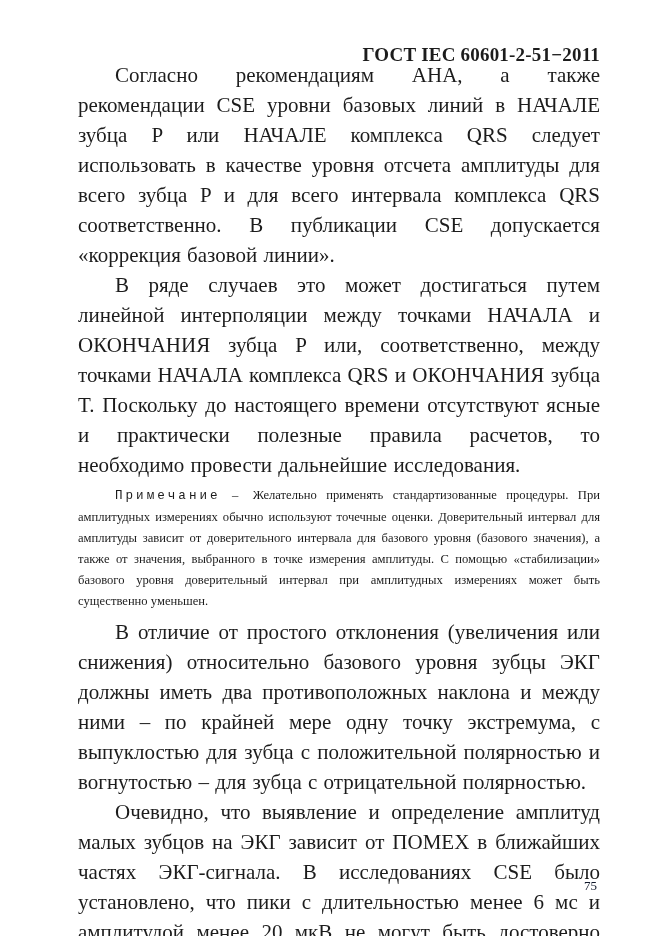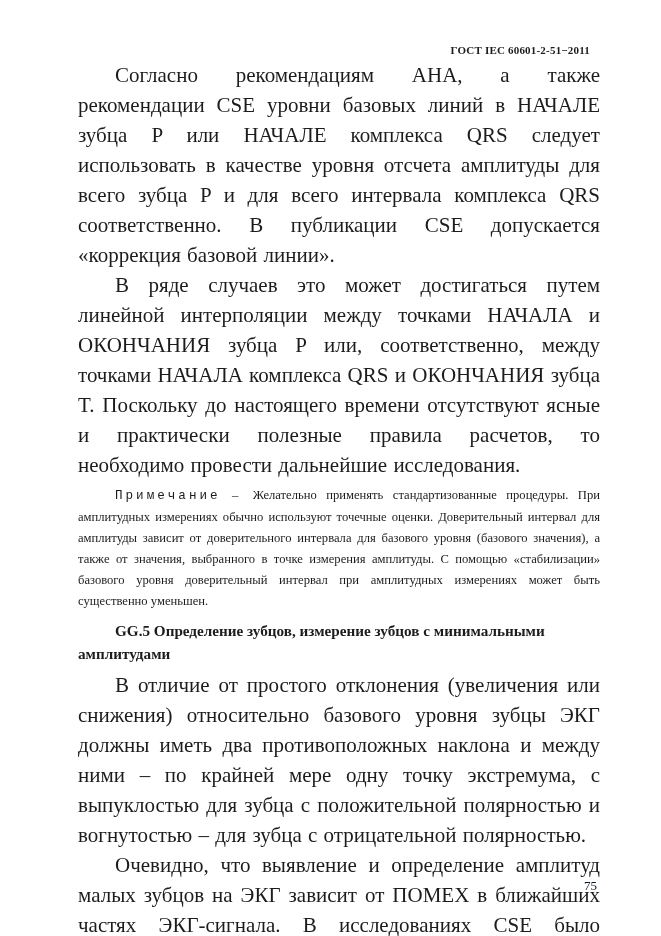--- a/index.html
+++ b/index.html
@@ -13,23 +13,23 @@
     height: 936px;
     background: #ffffff;
     overflow: hidden;
     font-family: "Liberation Serif", "DejaVu Serif", serif;
     color: #1c1c1c;
   }
   .running-header {
     position: absolute;
     top: 44px;
     left: 78px;
-    right: 71px;
+    right: 61px;
     text-align: right;
-    font-size: 11px;
+    font-size: 19px;
     font-weight: bold;
     letter-spacing: 0.2px;
     white-space: nowrap;
   }
   .body-text {
     position: absolute;
     top: 60px;
     left: 78px;
     right: 61px;
   }
@@ -83,21 +83,20 @@
     <p class="para">Согласно рекомендациям АНА, а также рекомендации CSE уровни базовых линий в НАЧАЛЕ зубца P или НАЧАЛЕ комплекса QRS следует использовать в качестве уровня отсчета амплитуды для всего зубца P и для всего интервала комплекса QRS соответственно. В публикации CSE допускается «коррекция базовой линии».</p>
 
     <p class="para">В ряде случаев это может достигаться путем линейной интерполяции между точками НАЧАЛА и ОКОНЧАНИЯ зубца P или, соответственно, между точками НАЧАЛА комплекса QRS и ОКОНЧАНИЯ зубца T. Поскольку до настоящего времени отсутствуют ясные и практически полезные правила расчетов, то необходимо провести дальнейшие исследования.</p>
 
     <p class="note">
       <span class="note-label">Примечание</span>
       <span class="note-sep">–</span>
       <span class="note-text">Желательно применять стандартизованные процедуры. При амплитудных измерениях обычно используют точечные оценки. Доверительный интервал для амплитуды зависит от доверительного интервала для базового уровня (базового значения), а также от значения, выбранного в точке измерения амплитуды. С помощью «стабилизации» базового уровня доверительный интервал при амплитудных измерениях может быть существенно уменьшен.</span>
     </p>
 
-    <h3 class="heading">GG.5 Определение зубцов, измерение зубцов с минимальными амплитудами</h3>
 
     <p class="para">В отличие от простого отклонения (увеличения или снижения) относительно базового уровня зубцы ЭКГ должны иметь два противоположных наклона и между ними – по крайней мере одну точку экстремума, с выпуклостью для зубца с положительной полярностью и вогнутостью – для зубца с отрицательной полярностью.</p>
 
     <p class="para">Очевидно, что выявление и определение амплитуд малых зубцов на ЭКГ зависит от ПОМЕХ в ближайших частях ЭКГ-сигнала. В исследованиях CSE было установлено, что пики с длительностью менее 6 мс и амплитудой менее 20 мкВ не могут быть достоверно выявлены экспертами даже по сильно увеличенным записям. Из других исследований по частоте выборки и точности измерений стало известно, что погрешности определения амплитуд зубцов становятся недопустимо большими, если длительность зубца меньше, чем, приблизительно, длительность шести интервалов выборки. Ненадежное определение зубцов малой амплитуды в пределах комплекса QRS может также изменять их маркировку (зубец Q может быть принят за зубец S при обнаружении малых положительных зубцов перед ним), что может создавать проблемы при использовании баз данных, их последовательном сравнении или при эпидемиологических исследованиях.</p>
 
     <p class="para">Принимая во внимание результаты расширенных программных испытаний, рекомендуется руководствоваться следующими правилами определения зубцов с минимальными амплитудами:</p>
 
   </div>
 
   <div class="page-number">75</div>

